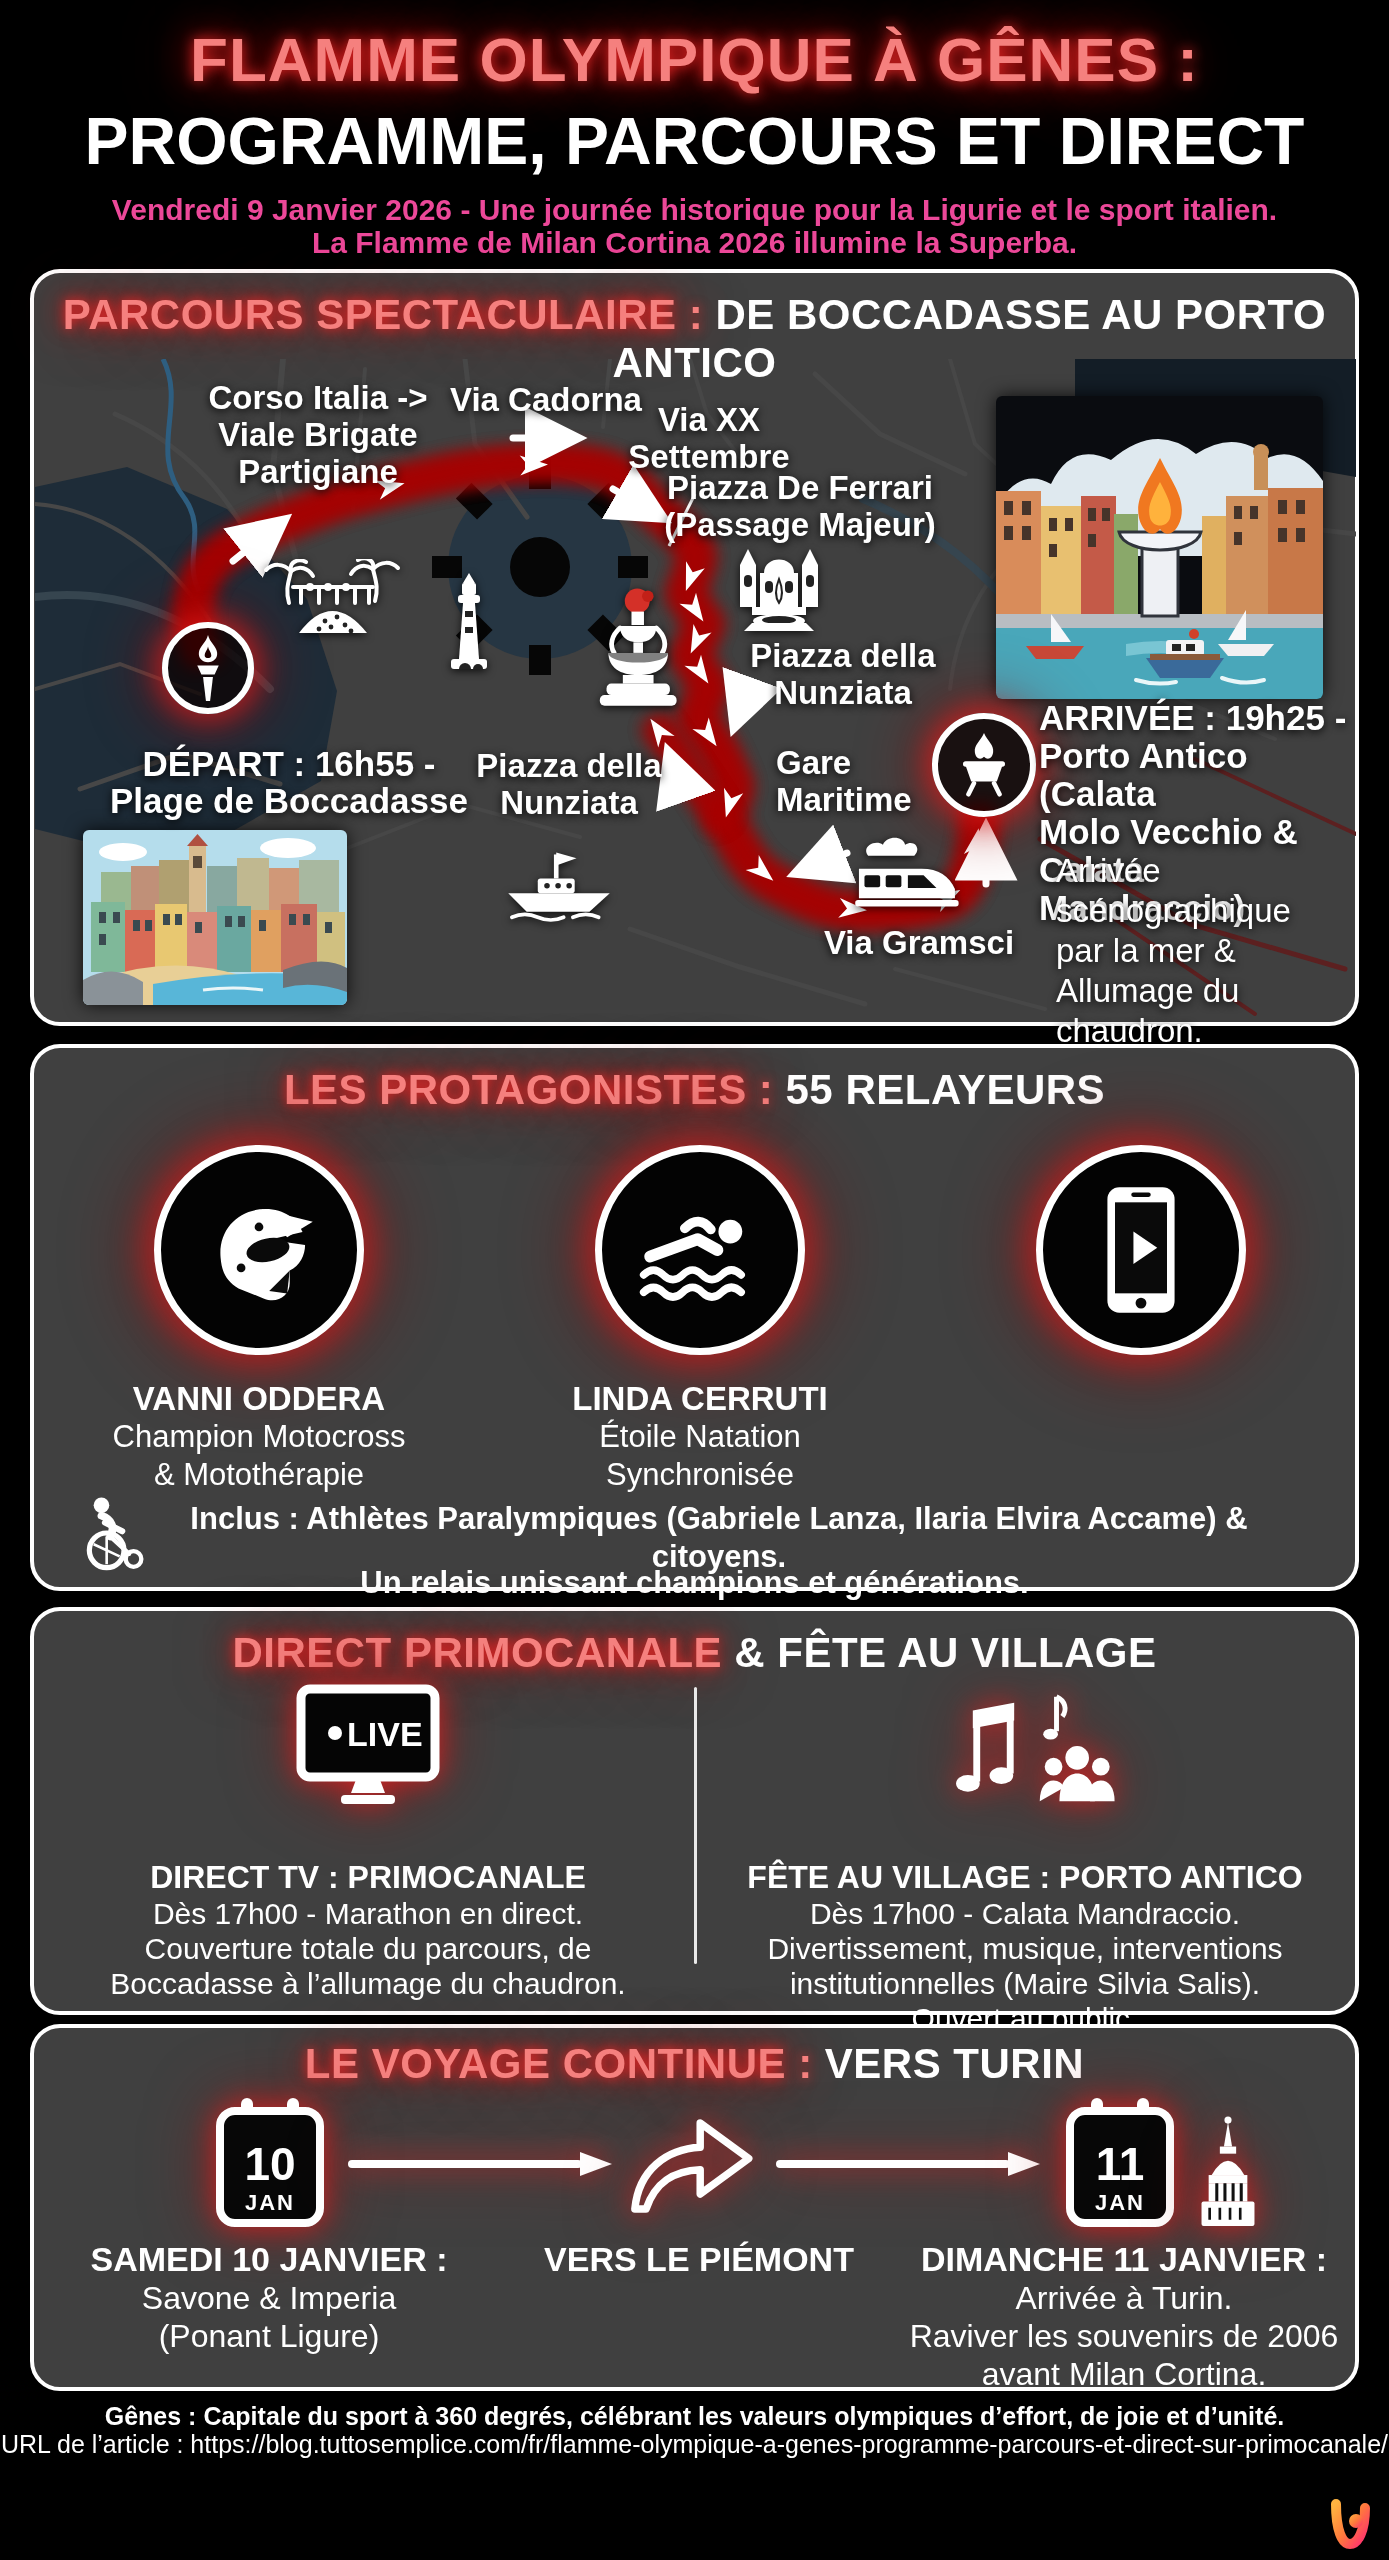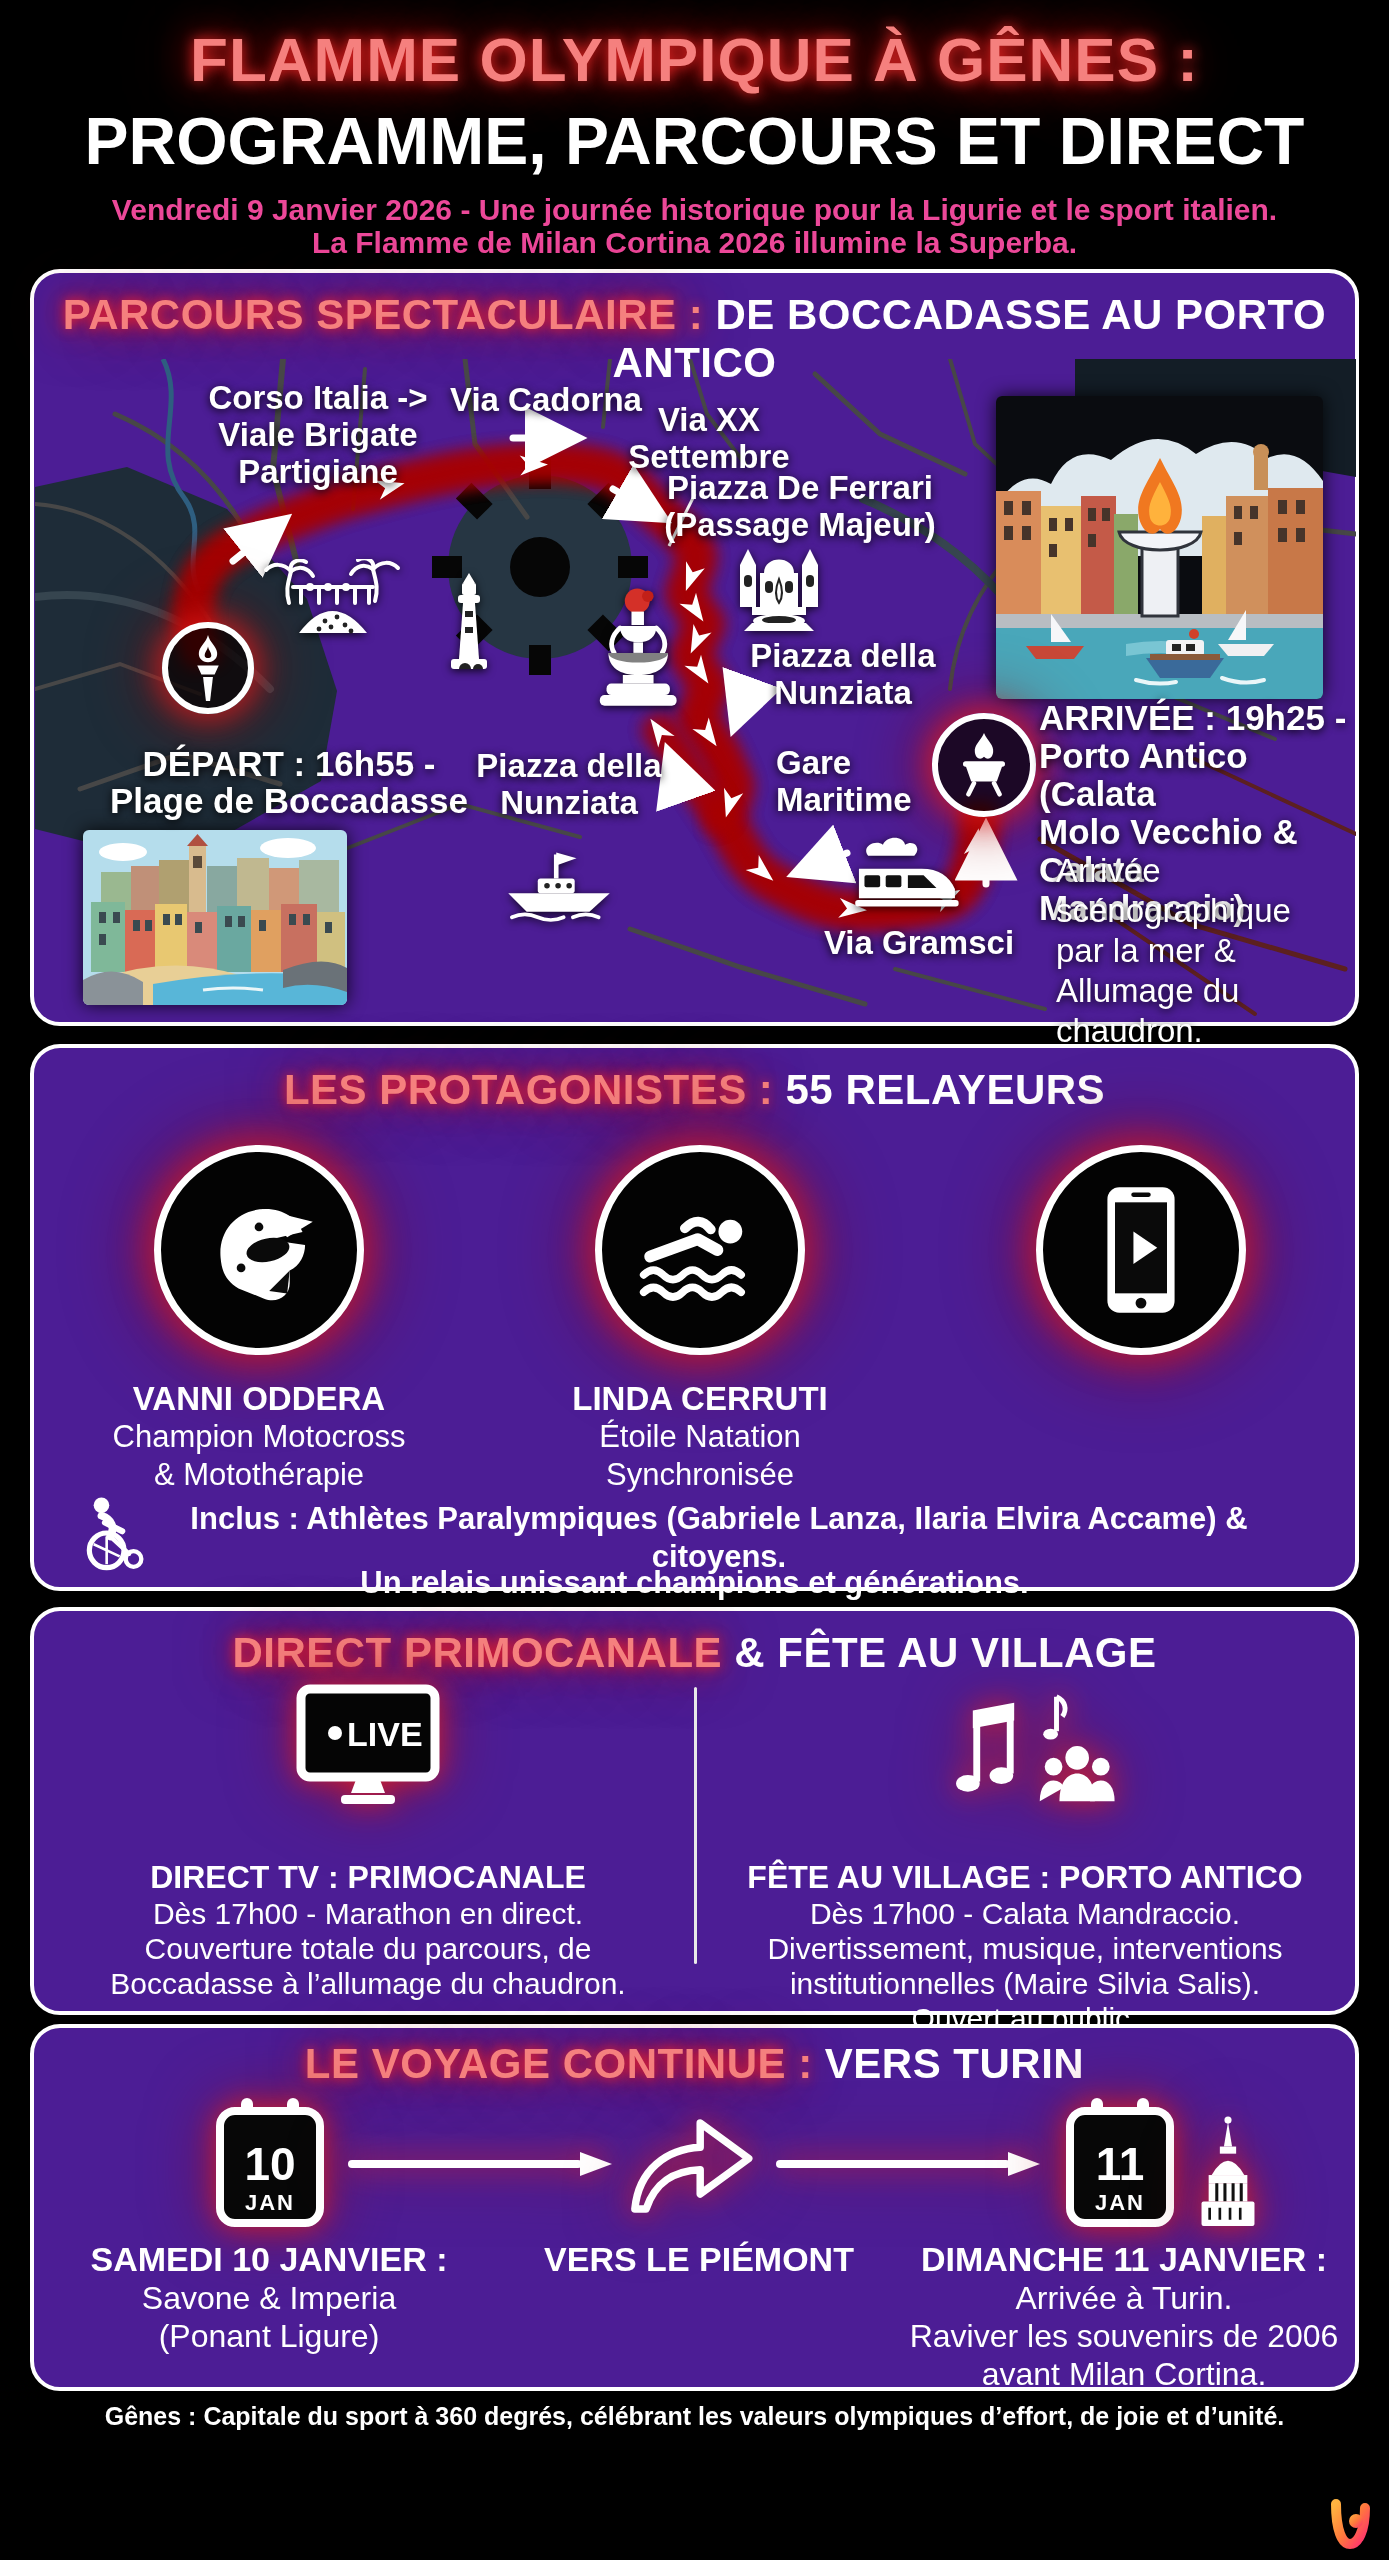--- a/index.html
+++ b/index.html
@@ -6,21 +6,21 @@
   .page{position:relative;width:1389px;height:2560px;background:#000;overflow:hidden;
         font-family:"Liberation Sans",sans-serif;color:#fff;}
   
   .hero{position:absolute;top:24px;left:0;width:100%;text-align:center;}
   .hero-red{font-size:62px;font-weight:800;letter-spacing:1px;color:#f5807e;
     text-shadow:0 0 14px rgba(255,42,42,.95),0 0 38px rgba(225,10,10,.85),0 0 80px rgba(170,0,0,.7);}
   .hero-white{font-size:66px;font-weight:800;color:#fff;margin-top:8px;letter-spacing:0px;}
   .hero-tag{font-size:30px;font-weight:600;line-height:33px;margin-top:14px;color:#ec4899;}
   
   .card{position:absolute;left:30px;width:1329px;border:4px solid #fff;border-radius:30px;
-        background:#4c1d95;box-sizing:border-box;}
+        background:#404040;box-sizing:border-box;}
   .card-head{position:absolute;top:18px;left:0;width:100%;text-align:center;
         font-size:42px;font-weight:800;letter-spacing:.5px;}
   .accent{color:#f5807e;
     text-shadow:0 0 12px rgba(255,40,40,.95),0 0 30px rgba(220,0,0,.85),0 0 60px rgba(170,0,0,.6);}
   
   .map-canvas{position:absolute;left:1px;top:86px;width:1321px;height:660px;}
   .map-canvas>svg.bg{position:absolute;left:0;top:0;}
   .mlabel{position:absolute;font-weight:700;font-size:33px;line-height:37px;text-align:center;
           text-shadow:0 2px 8px rgba(0,0,0,.95);}
   .mlabel.left{text-align:left;}
@@ -603,20 +603,21 @@
     </div>
     <div class="jcol" style="left:860px;top:212px;width:460px;">
       <div class="j-title">DIMANCHE 11 JANVIER :</div>
       <div class="j-line">Arrivée à Turin.</div>
       <div class="j-line">Raviver les souvenirs de 2006</div>
       <div class="j-line">avant Milan Cortina.</div>
     </div>
   </section>
 
   <div class="foot foot-b" style="top:2402px;">Gênes : Capitale du sport à 360 degrés, célébrant les valeurs olympiques d’effort, de joie et d’unité.</div>
+  <div class="foot foot-u" style="top:2430px;">URL de l’article : https://blog.tuttosemplice.com/fr/flamme-olympique-a-genes-programme-parcours-et-direct-sur-primocanale/</div>
 
   <svg style="position:absolute;left:1328px;top:2498px;" width="44" height="54" viewBox="0 0 44 54">
     <defs>
       <linearGradient id="ug" x1="0" y1="0" x2="1" y2="1">
         <stop offset="0" stop-color="#ffb340"></stop>
           <stop offset=".5" stop-color="#ff7a3c"></stop>
           <stop offset="1" stop-color="#ff2d72"></stop>
       </linearGradient>
     </defs>
     <path d="M8 6 C8 32 14 46 22 46 C30 46 37 33 37 10" stroke="url(#ug)" stroke-width="10" fill="none" stroke-linecap="round"></path>

